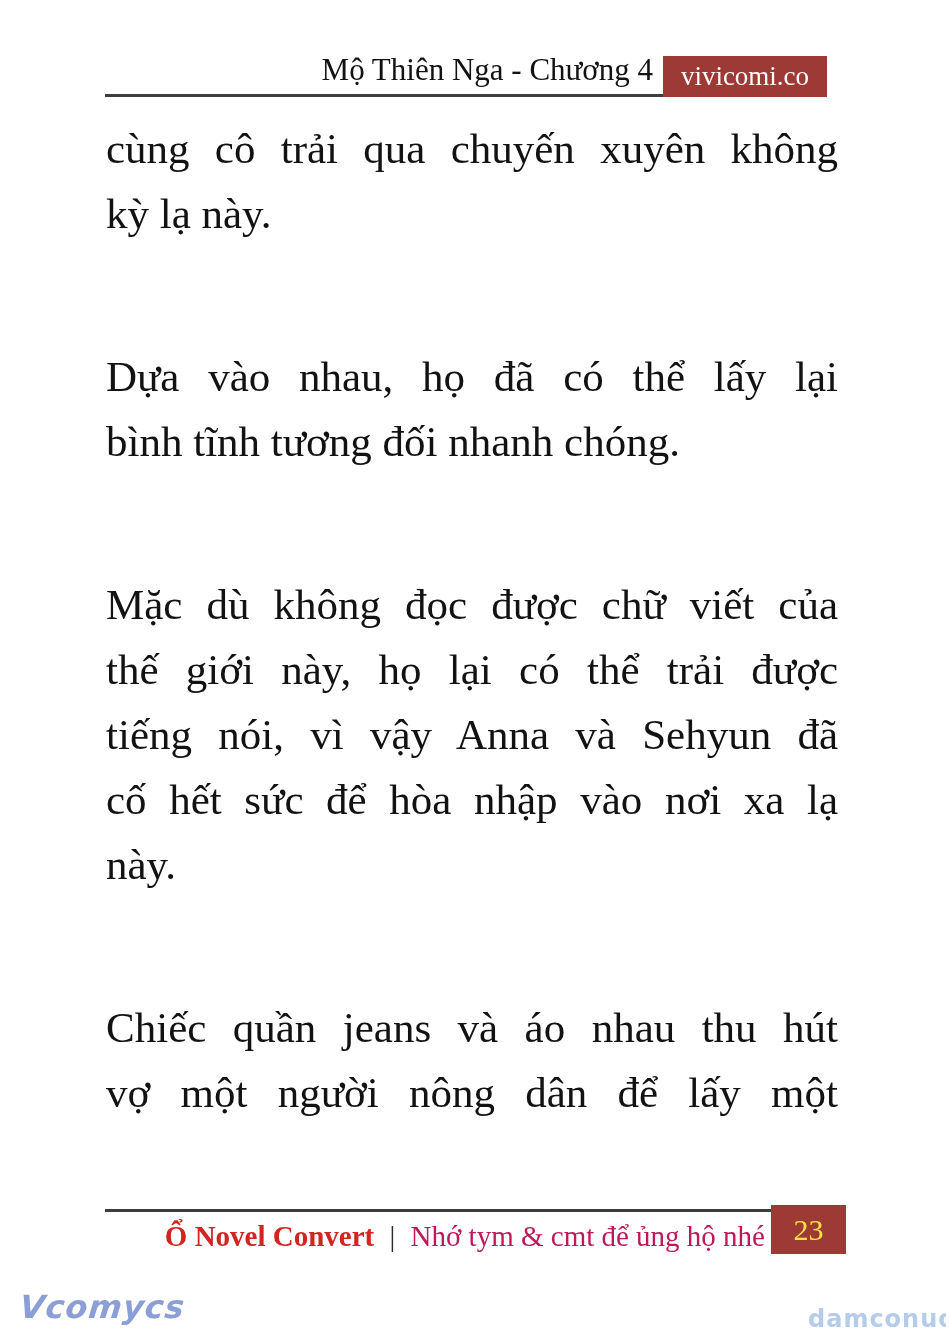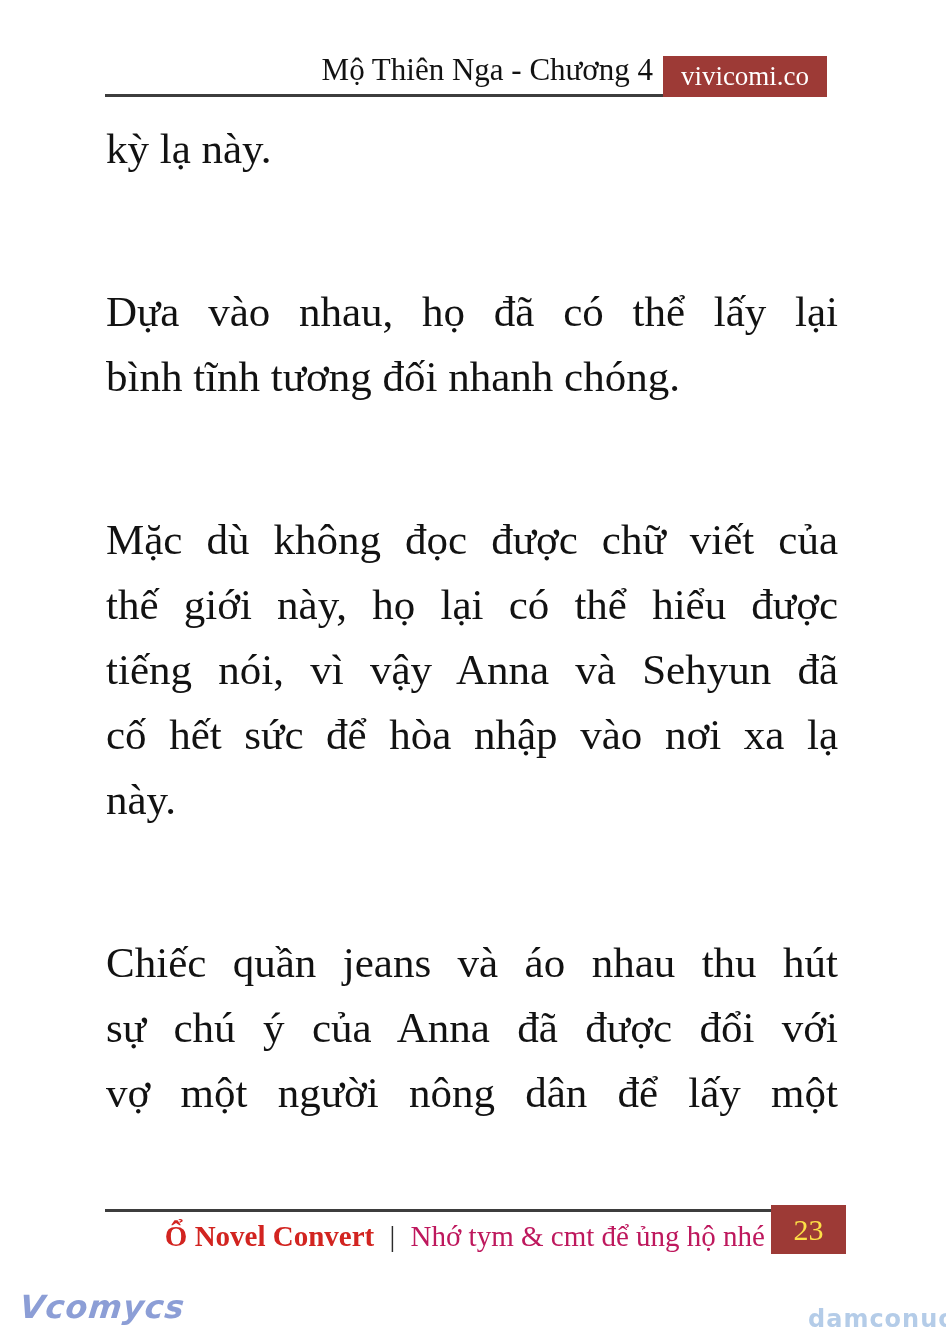--- a/index.html
+++ b/index.html
@@ -110,36 +110,36 @@
 
 <div class="page">
 
   <div class="header">
     <span class="header-title">Mộ Thiên Nga - Chương 4</span>
     <span class="site-badge">vivicomi.co</span>
   </div>
 
   <div class="body-text">
       <div class="para">
+        <div class="tline jl">cùng cô trải qua chuyến xuyên không</div>
         <div class="tline">kỳ lạ này.</div>
       </div>
       <div class="para">
         <div class="tline jl">Dựa vào nhau, họ đã có thể lấy lại</div>
         <div class="tline">bình tĩnh tương đối nhanh chóng.</div>
       </div>
       <div class="para">
         <div class="tline jl">Mặc dù không đọc được chữ viết của</div>
-        <div class="tline jl">thế giới này, họ lại có thể hiểu được</div>
+        <div class="tline jl">thế giới này, họ lại có thể trải được</div>
         <div class="tline jl">tiếng nói, vì vậy Anna và Sehyun đã</div>
         <div class="tline jl">cố hết sức để hòa nhập vào nơi xa lạ</div>
         <div class="tline">này.</div>
       </div>
       <div class="para">
         <div class="tline jl">Chiếc quần jeans và áo nhau thu hút</div>
-        <div class="tline jl">sự chú ý của Anna đã được đổi với</div>
         <div class="tline jl">vợ một người nông dân để lấy một</div>
       </div>
     </div>
 
   <div class="footer-line"></div>
 
   <div class="footer-text">
     <span class="footer-brand">Ổ Novel Convert</span>
     <span class="footer-sep">|</span>
     <span class="footer-note">Nhớ tym &amp; cmt để ủng hộ nhé</span>

